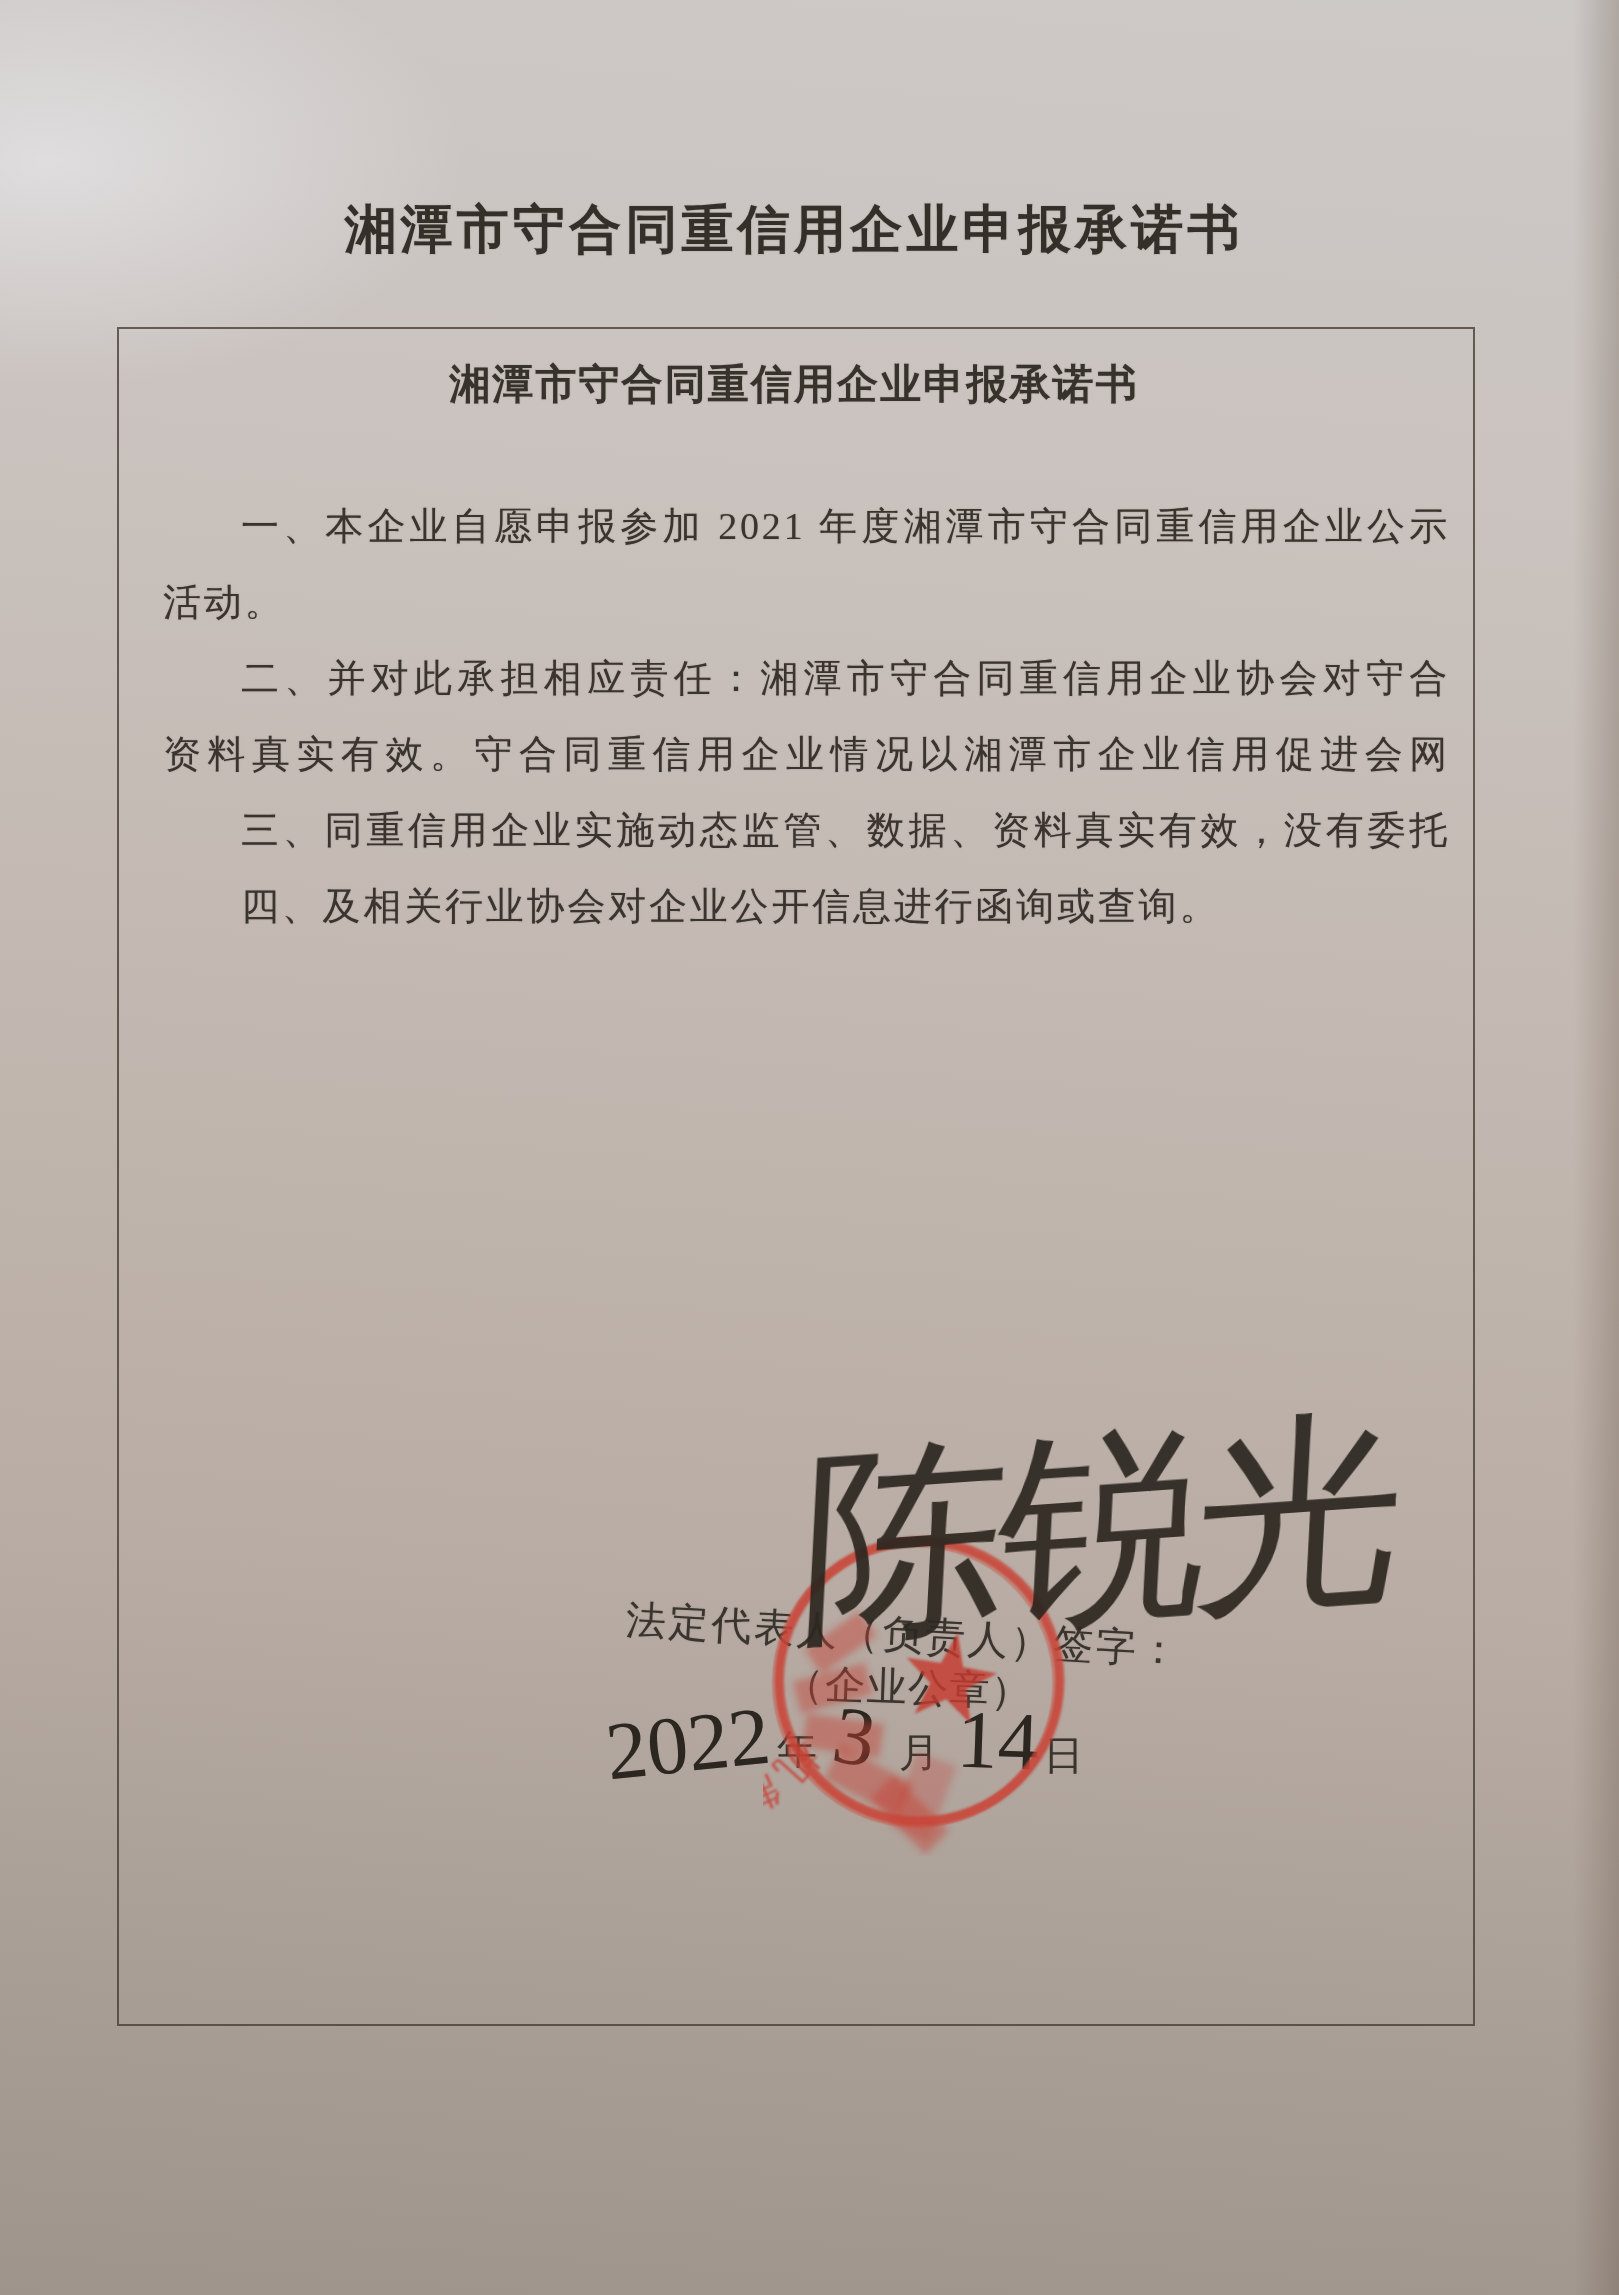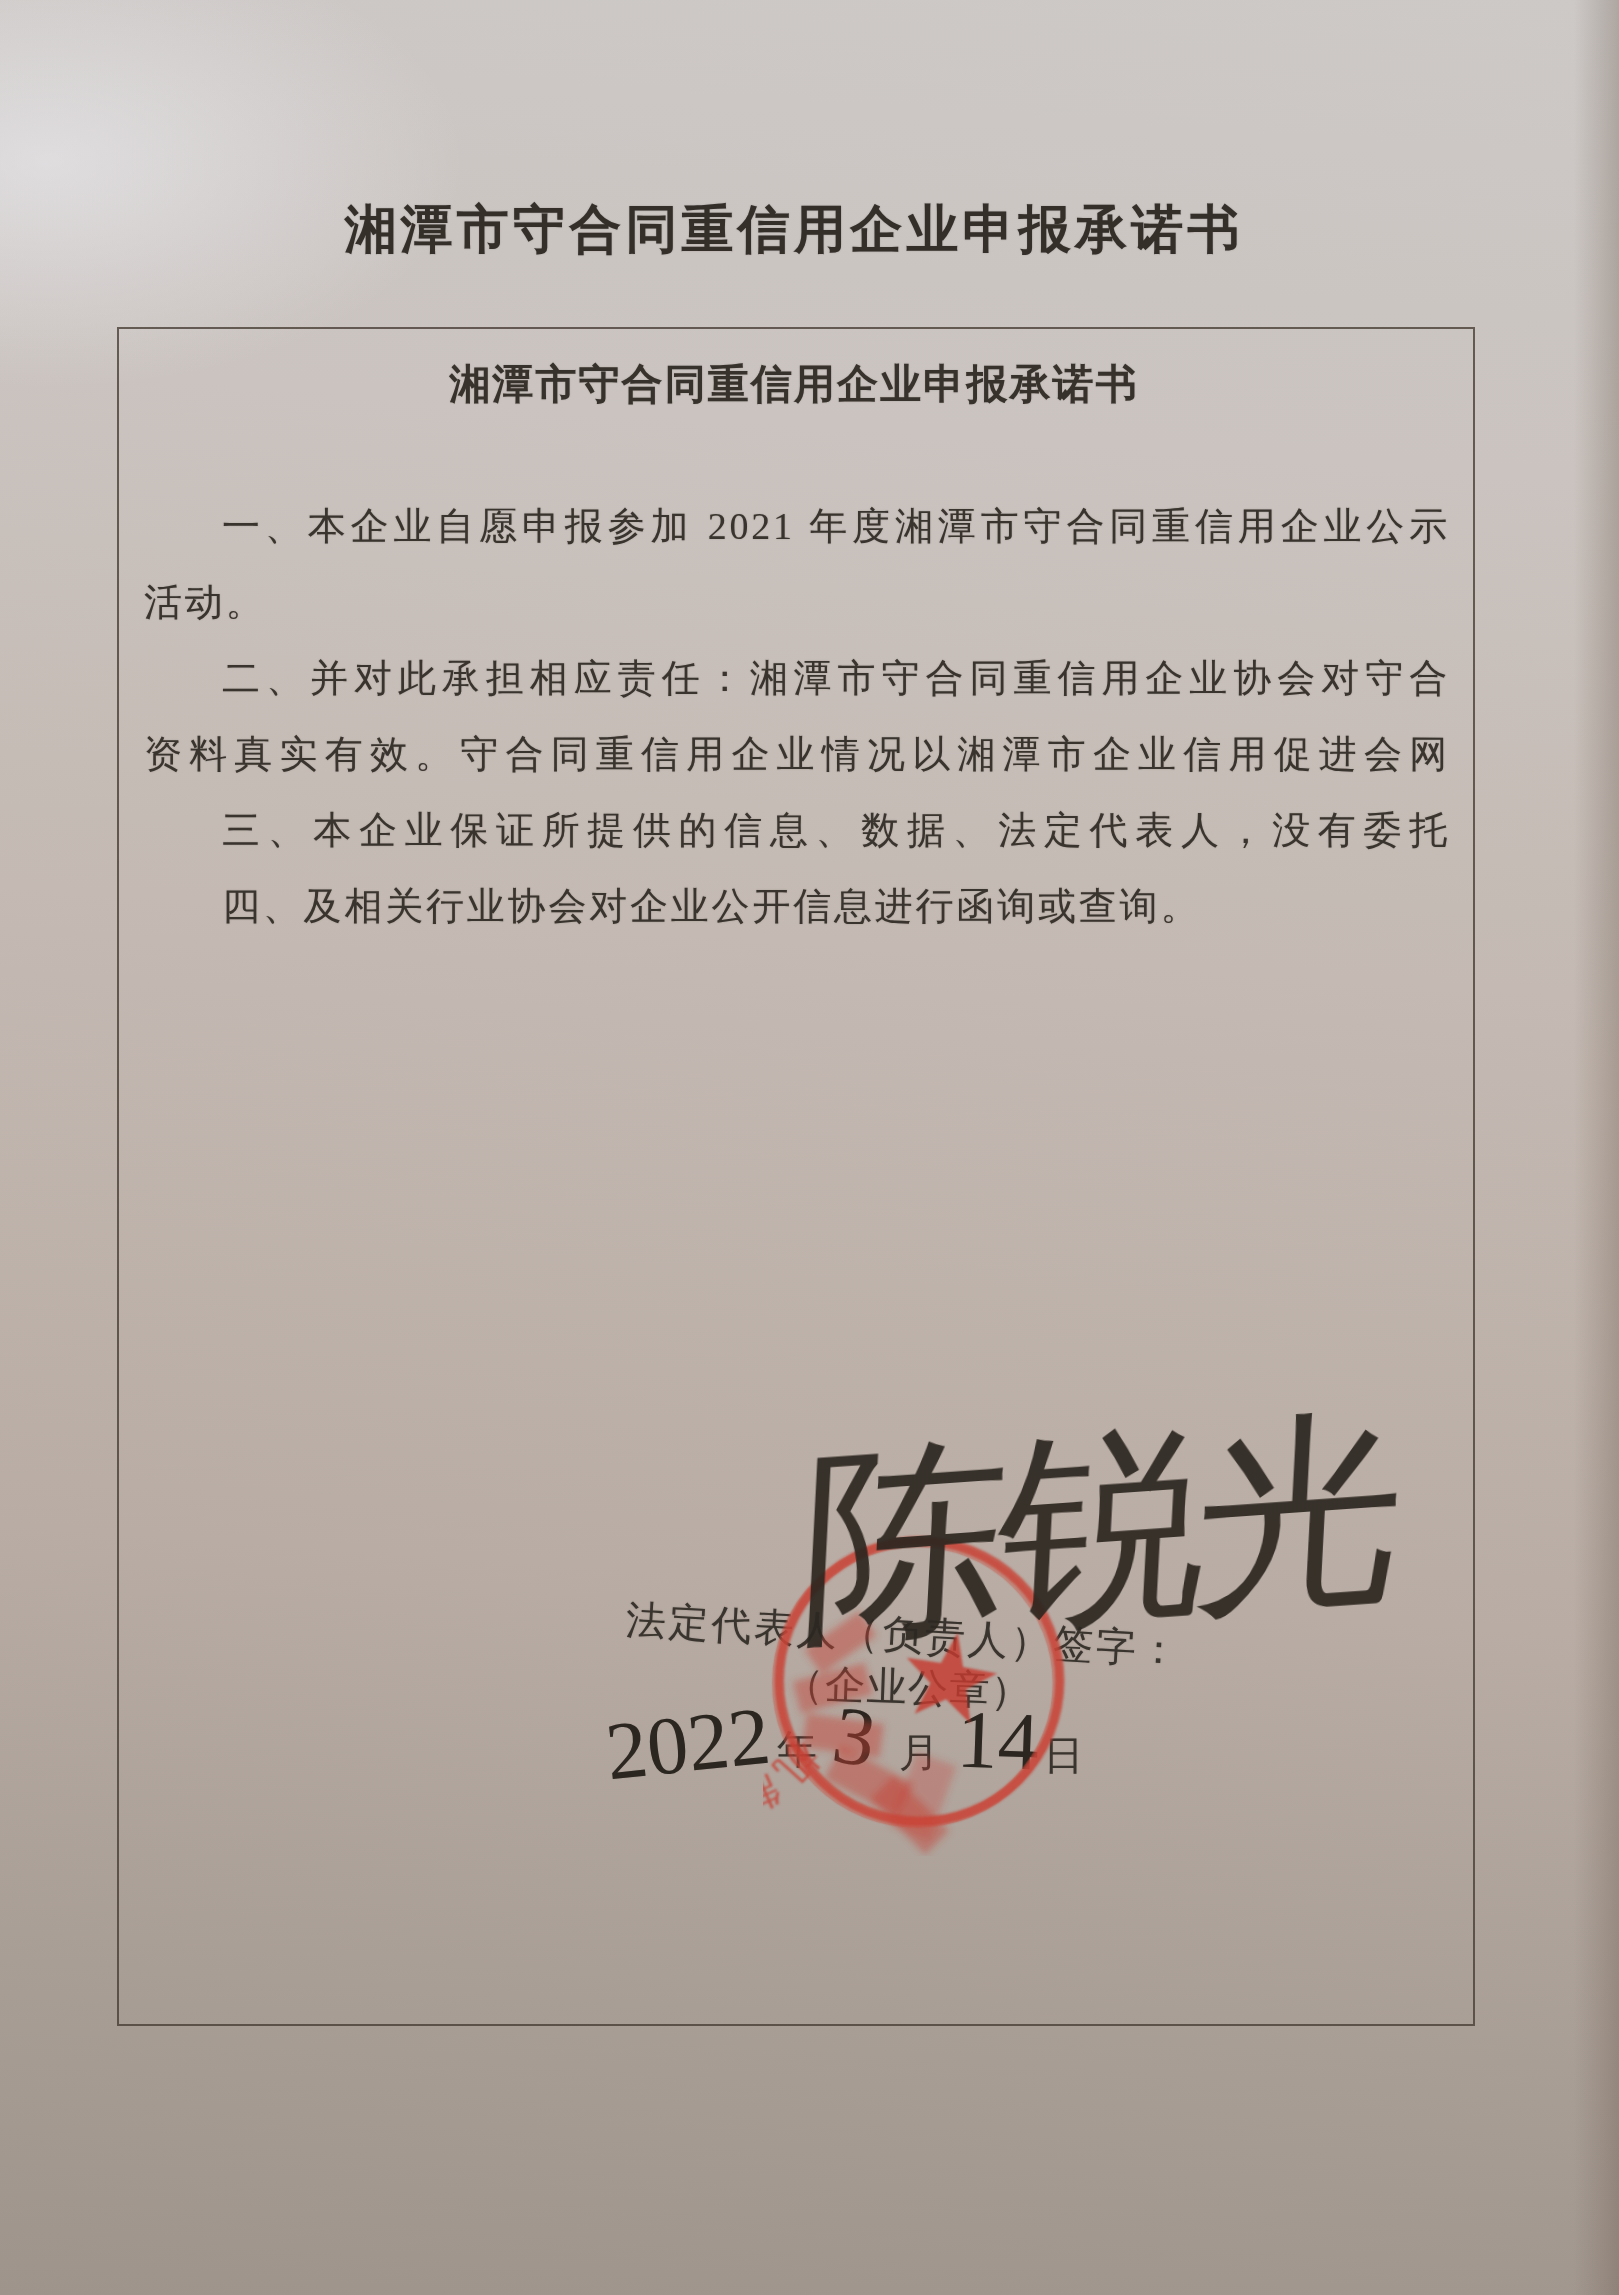--- a/index.html
+++ b/index.html
@@ -24,21 +24,21 @@
   #inner-title{
     left:117px;top:357px;width:1354px;text-align:center;
     font-size:41px;font-weight:bold;letter-spacing:2.1px;color:#38322c;
     text-shadow:0 0 1.4px rgba(56,50,44,.3);
   }
   #body-text{
     left:144px;top:488px;width:1306px;
     font-size:38px;color:#3a342e;letter-spacing:2.8px;
     text-shadow:0 0 1.4px rgba(58,52,46,.35);
   }
-  .bline{height:76px;line-height:76px;text-align:justify;text-justify:inter-character;}
+  .bline{height:76px;line-height:76px;text-align:justify;text-justify:inter-character;margin-left:19px;}
   .bline.just{text-align-last:justify;}
   .bline.indent{text-indent:78px;}
   #sig-label{
     left:626px;top:1592px;font-size:40px;letter-spacing:2.8px;color:#3a342e;
     transform:rotate(3.2deg);transform-origin:left center;
     text-shadow:0 0 1.4px rgba(58,52,46,.35);
   }
   #seal-note{
     left:908px;top:1660px;font-size:40px;letter-spacing:1.4px;color:#3a342e;
     transform:translateX(-50%) rotate(2deg);white-space:nowrap;
@@ -75,21 +75,21 @@
 <div class="abs" id="body-text">
   <div>
     <div class="bline just indent">一、本企业自愿申报参加 2021 年度湘潭市守合同重信用企业公示</div>
     <div class="bline">活动。</div>
   </div>
   <div>
     <div class="bline just indent">二、并对此承担相应责任：湘潭市守合同重信用企业协会对守合</div>
     <div class="bline just">资料真实有效。守合同重信用企业情况以湘潭市企业信用促进会网</div>
   </div>
   <div>
-    <div class="bline just indent">三、本企业保证所提供的信息、数据、法定代表人，没有委托</div>
+    <div class="bline just indent">三、同重信用企业实施动态监管、数据、资料真实有效，没有委托</div>
   </div>
   <div>
     <div class="bline indent">四、及相关行业协会对企业公开信息进行函询或查询。</div>
   </div>
 </div>
 
 <div class="abs" id="sig-label">法定代表人（负责人）签字：</div>
 <div class="abs" id="seal-note">（企业公章）</div>
 
 <div class="abs" id="date-row">

